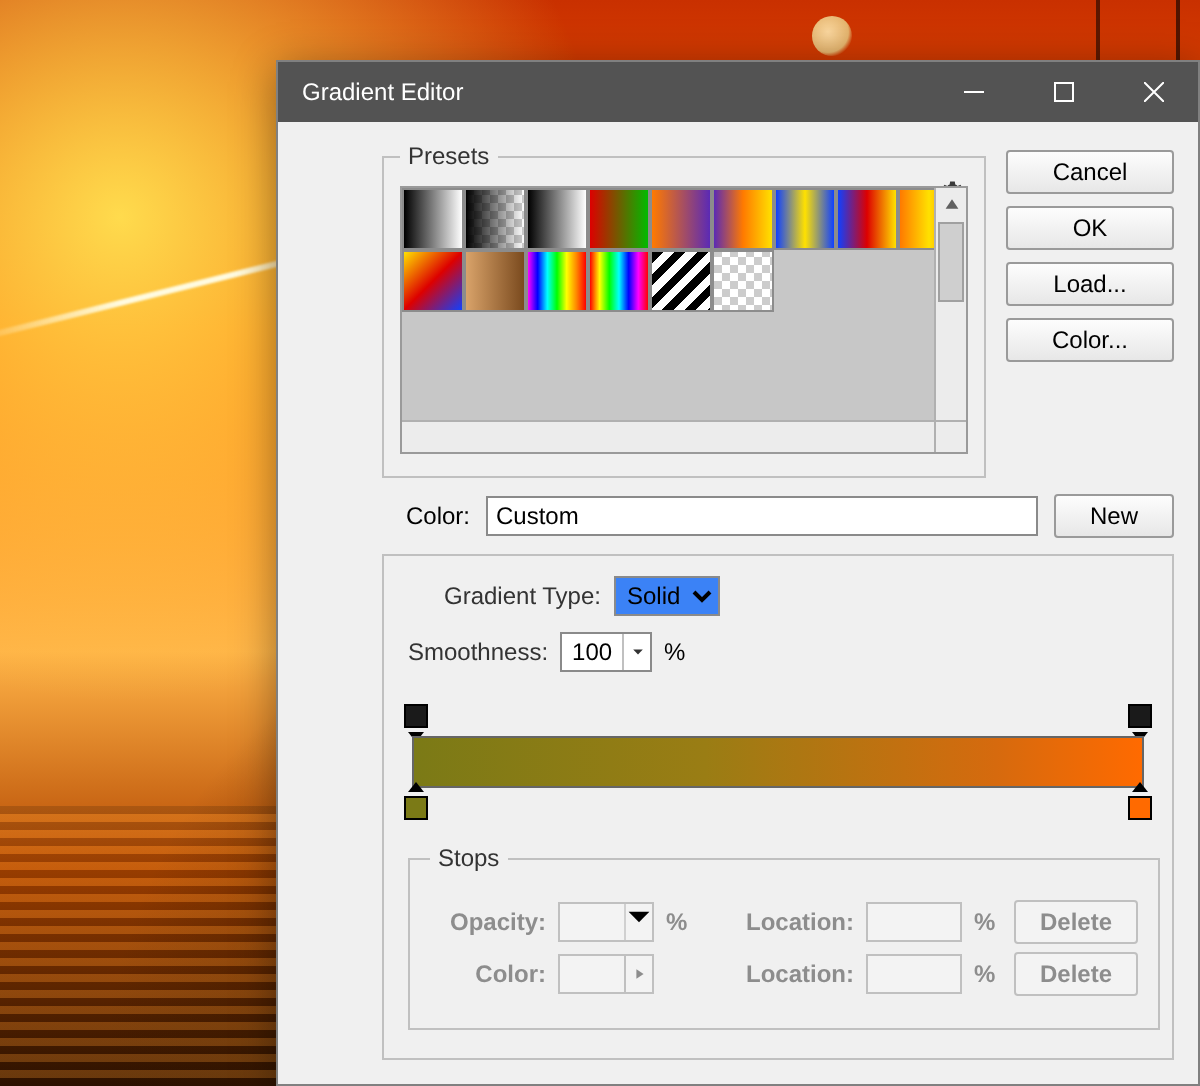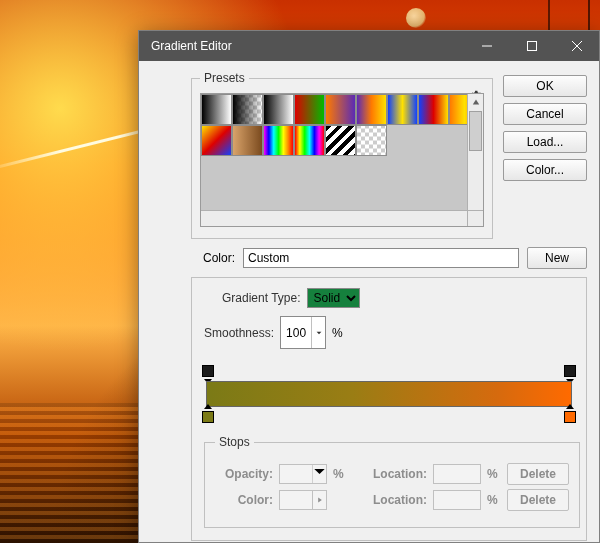--- a/index.html
+++ b/index.html
@@ -63,22 +63,22 @@
     border-top:1px solid #b0b0b0; border-left:1px solid #b0b0b0;}
   .hscroll{position:absolute; left:0; right:16px; bottom:0; height:16px; background:#ececec;
     border-top:1px solid #b0b0b0;}
   .name-row { display:flex; align-items:center; gap:8px;}
   .name-row .lbl { width:44px; text-align:right;}
   .name-row input[type=text]{ flex:1; height:20px; border:1px solid #8a8a8a; padding:0 4px; font-size:12px; background:#fff;}
   .name-row .newbtn{ width:60px;}
   .grad-panel { border:1px solid #c0c0c0; padding:10px 12px 12px 12px; flex:1; display:flex; flex-direction:column; gap:8px;}
   .row { display:flex; align-items:center; gap:6px;}
   .row .lbl2 { color:#333; }
-  select.sel { height:20px; border:1px solid #8a8a8a; background:#15803d; font-size:12px; padding:0 2px;}
-  .spin { display:flex; align-items:center; height:33px; border:1px solid #8a8a8a; background:#fff;}
+  select.sel { height:20px; border:1px solid #8a8a8a; background:#3b82f6; font-size:12px; padding:0 2px;}
+  .spin { display:flex; align-items:center; height:20px; border:1px solid #8a8a8a; background:#fff;}
   .spin input{ width:30px; border:none; text-align:center; font-size:12px; outline:none;}
   .spin .caret{ width:14px; height:100%; border-left:1px solid #c0c0c0; display:flex; align-items:center; justify-content:center;}
   .spin .caret svg{width:6px;height:6px;fill:#333;}
   .grad-edit{ position:relative; margin:8px 2px 4px 2px; height:58px;}
   .grad-bar{
     position:absolute; left:0; right:0; top:16px; height:26px; border:1px solid #666;
     background: linear-gradient(90deg, #7b7a16 0%, #9a7d14 40%, #d66a0e 80%, #ff6a00 100%);
   }
   .ostop{ position:absolute; top:0; width:12px; height:14px;}
   .ostop .house{ width:12px;height:12px; background:#1a1a1a; border:1px solid #000; position:relative;}
@@ -178,22 +178,22 @@
                   <svg viewBox="0 0 10 10">
                     <path d="M5 8 L1 2 H9 Z"></path>
                   </svg>
                 </div>
             </div>
             <div class="corner"></div>
           </div>
         </fieldset>
       </div>
       <div class="sidebtns">
+        <div class="btn">Cancel</div>
         <div class="btn">OK</div>
-        <div class="btn">Cancel</div>
         <div class="btn">Load...</div>
         <div class="btn">Color...</div>
       </div>
     </div>
 
     <div class="name-row">
       <span class="lbl">Color:</span>
       <input type="text" value="Custom" style="">
       <div class="btn newbtn">New</div>
     </div>

